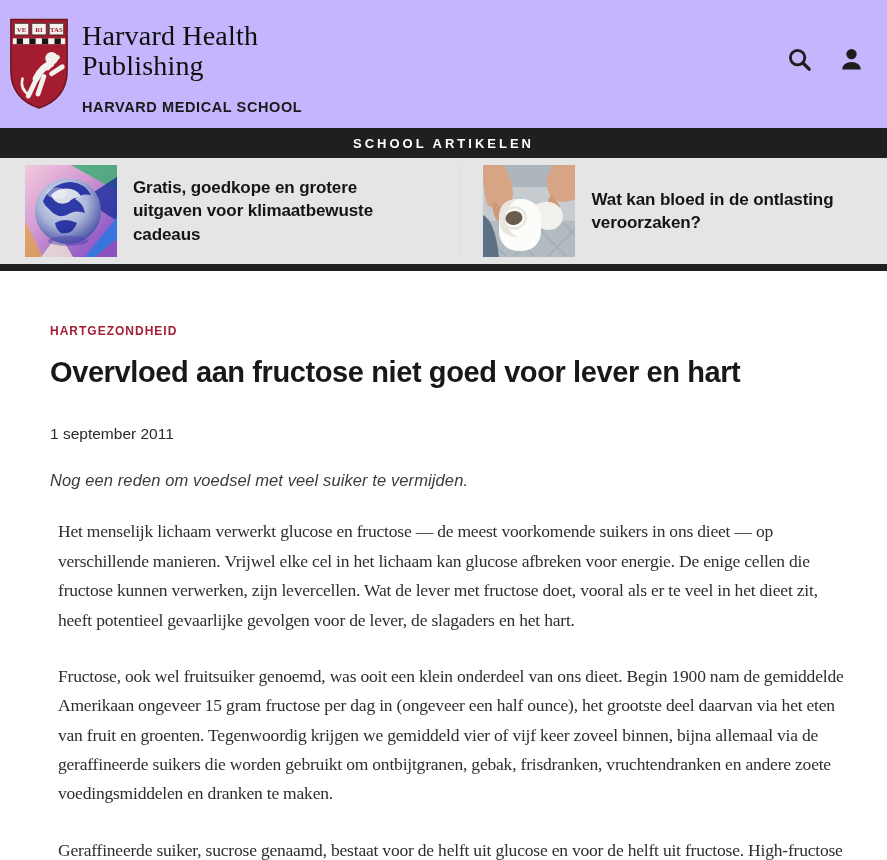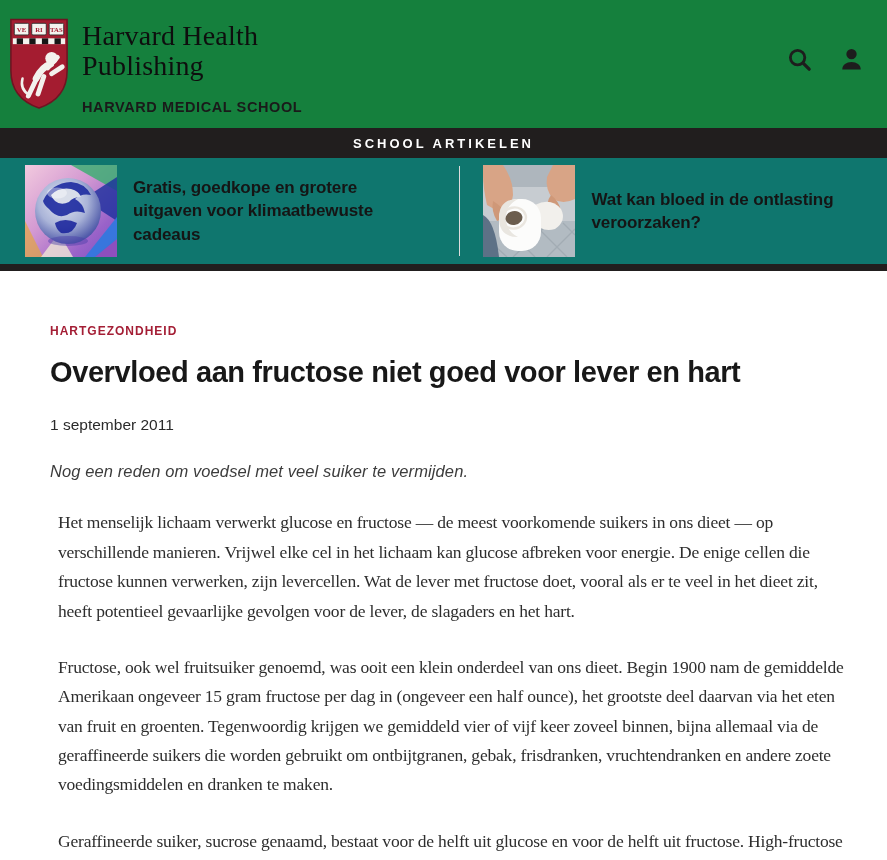--- a/index.html
+++ b/index.html
@@ -9,21 +9,21 @@
     background: #ffffff;
     font-family: "Liberation Sans", sans-serif;
     color: #1c1c1c;
   }
 
   
   .site-header {
     height: 128px;
     display: flex; align-items: center; justify-content: space-between;
     padding: 0 22px 0 8px;
-    background: #15803d;
+    background: #c4b5fd;
   }
   .logo-link { display: flex; align-items: flex-start; gap: 12px; text-decoration: none; color: #101010; cursor: pointer; }
   .shield-svg { width: 62px; height: 96px; margin-top: 3px; flex: none; }
   .logo-text { padding-top: 8px; }
   .logo-title {
     font-family: "Liberation Serif", serif;
     font-size: 28px; line-height: 1.06; color: #0e0e0e; letter-spacing: 0.2px;
   }
   .logo-subtitle {
     margin-top: 19px;
@@ -33,21 +33,21 @@
   .icon-btn { background: none; border: none; padding: 0; cursor: pointer; display: block; }
 
   
   .recent-bar {
     height: 30px; background: #211e1e; color: #fff;
     display: flex; align-items: center; justify-content: center;
     font-size: 13px; font-weight: bold; letter-spacing: 3px;
   }
 
   
-  .recent-strip { height: 106px; display: flex; align-items: center; background: #0f766e; }
+  .recent-strip { height: 106px; display: flex; align-items: center; background: #e5e5e5; }
   .recent-card {
     display: flex; align-items: center; gap: 16px;
     width: 460px; padding-left: 25px; height: 100%;
     text-decoration: none; color: #151515; cursor: pointer;
   }
   .recent-card.second { width: 427px; padding-left: 23px; }
   .card-divider { width: 1px; height: 90px; background: #dcdcdc; flex: none; }
   .thumb { width: 92px; height: 92px; flex: none; display: block; }
   .card-title { font-size: 17px; font-weight: bold; line-height: 1.38; max-width: 295px; letter-spacing: -0.1px; }
 
@@ -56,21 +56,21 @@
   
   .article { padding: 50px 35px 0 50px; }
   .category-link {
     display: inline-block; text-decoration: none; cursor: pointer;
     color: #a41e35; font-size: 12px; font-weight: bold; letter-spacing: 1px; text-align: center;
   }
   .article-title {
     margin: 17px 0 0;
     font-size: 29px; font-weight: bold; color: #181818; letter-spacing: -0.4px; line-height: 1.15;
   }
-  .article-date { margin-top: 27px; font-size: 15.5px; color: #2b2b2b; }
+  .article-date { margin-top: 36px; font-size: 15.5px; color: #2b2b2b; }
   .article-intro { margin: 28px 0 0; font-style: italic; font-size: 16.5px; color: #3c3c3c; letter-spacing: 0.1px; }
   .body-p {
     margin: 27px 8px 0;
     font-family: "Liberation Serif", serif;
     font-size: 17.5px; line-height: 1.68; color: #2e2e2e; letter-spacing: -0.2px;
   }
 </style>
 </head>
 <body>
 

